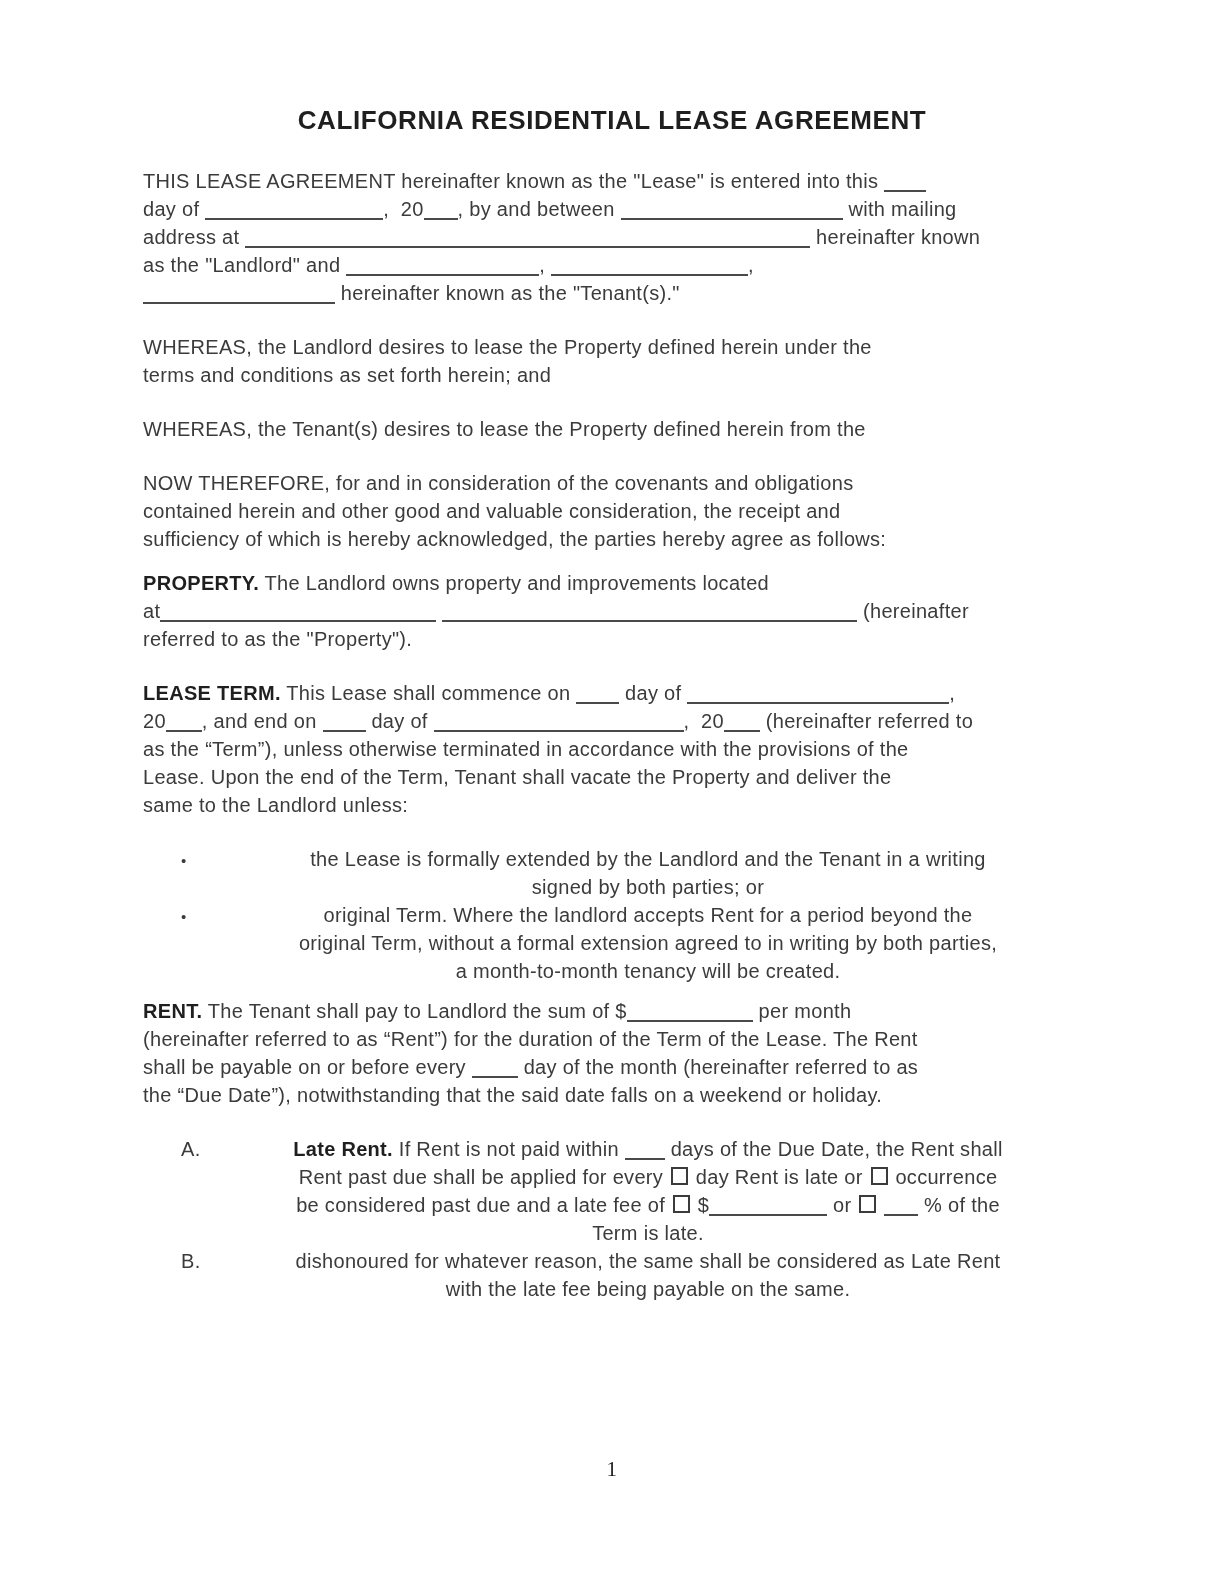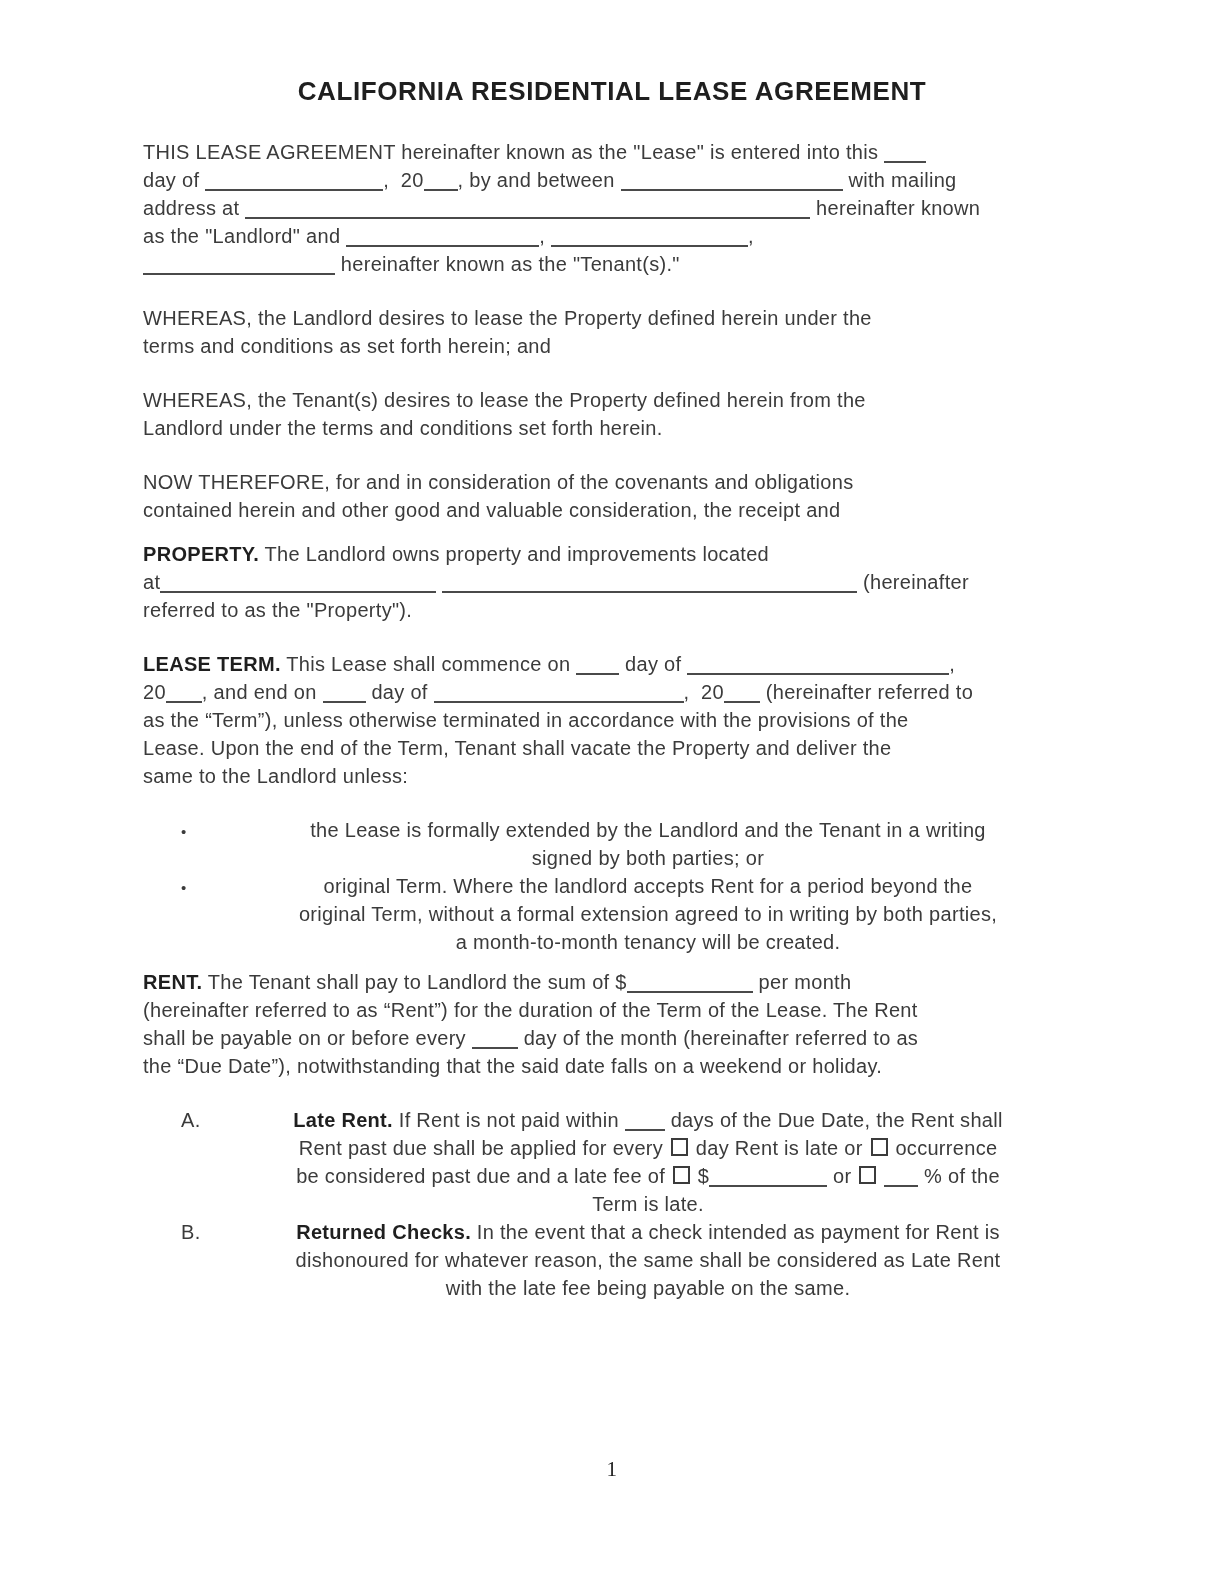--- a/index.html
+++ b/index.html
@@ -2,21 +2,21 @@
 <html style="--text: #3b3b3b; --heading: #1f1f1f; --blank-line: #4a4a4a; --page-bg: #ffffff;"><head>
 <meta charset="utf-8">
 <style>
   html,body { margin:0; padding:0; background:#ffffff; }
   .page {
     position:relative;
     width:1224px; height:1584px;
     margin:0 auto;
     background:var(--page-bg,#fff);
     box-sizing:border-box;
-    padding:74px 143px 0 143px;
+    padding:103px 143px 0 143px;
     font-family:"Liberation Sans", sans-serif;
     font-size:20px; line-height:28px;
     letter-spacing:0.3px;
     color:var(--text,#3b3b3b);
     overflow:hidden;
   }
   h1.title {
     margin:0 0 30px 0;
     font-size:26px; line-height:34px;
     font-weight:700; text-align:center;
@@ -70,25 +70,25 @@
         <div class="line"><span>address at </span><span class="blank" style="width: 565px;"></span><span> hereinafter known</span></div>
         <div class="line"><span>as the "Landlord" and </span><span class="blank" style="width: 193px;"></span><span>, </span><span class="blank" style="width: 197px;"></span><span>,</span></div>
         <div class="line"><span class="blank" style="width: 192px;"></span><span> hereinafter known as the "Tenant(s)."</span></div>
       </div>
       <div class="para">
         <div class="line"><span>WHEREAS, the Landlord desires to lease the Property defined herein under the</span></div>
         <div class="line"><span>terms and conditions as set forth herein; and</span></div>
       </div>
       <div class="para">
         <div class="line"><span>WHEREAS, the Tenant(s) desires to lease the Property defined herein from the</span></div>
-        <div class="line"><span>Landlord under the terms and conditions set forth herein.</span></div>
       </div>
       <div class="para gap-large">
         <div class="line"><span>NOW THEREFORE, for and in consideration of the covenants and obligations</span></div>
         <div class="line"><span>contained herein and other good and valuable consideration, the receipt and</span></div>
+        <div class="line"><span>sufficiency of which is hereby acknowledged, the parties hereby agree as follows:</span></div>
       </div>
       <div class="para">
         <div class="line"><span class="bold">PROPERTY.</span><span> The Landlord owns property and improvements located</span></div>
         <div class="line"><span>at</span><span class="blank" style="width: 276px;"></span><span> </span><span class="blank" style="width: 415px;"></span><span> (hereinafter</span></div>
         <div class="line"><span>referred to as the "Property").</span></div>
       </div>
       <div class="para">
         <div class="line"><span class="bold">LEASE TERM.</span><span> This Lease shall commence on </span><span class="blank" style="width: 43px;"></span><span> day of </span><span class="blank" style="width: 262px;"></span><span>,</span></div>
         <div class="line"><span>20</span><span class="blank" style="width: 36px;"></span><span>, and end on </span><span class="blank" style="width: 43px;"></span><span> day of </span><span class="blank" style="width: 250px;"></span><span>,  20</span><span class="blank" style="width: 36px;"></span><span> (hereinafter referred to</span></div>
         <div class="line"><span>as the “Term”), unless otherwise terminated in accordance with the provisions of the</span></div>
@@ -124,21 +124,20 @@
           <div class="li-content">
             <div class="line"><span class="bold">Late Rent.</span><span> If Rent is not paid within </span><span class="blank" style="width: 40px;"></span><span> days of the Due Date, the Rent shall</span></div>
             <div class="line"><span>Rent past due shall be applied for every </span><span class="checkbox"></span><span> day Rent is late or </span><span class="checkbox"></span><span> occurrence</span></div>
             <div class="line"><span>be considered past due and a late fee of </span><span class="checkbox"></span><span> $</span><span class="blank" style="width: 118px;"></span><span> or </span><span class="checkbox"></span><span> </span><span class="blank" style="width: 34px;"></span><span> % of the</span></div>
             <div class="line"><span>Term is late.</span></div>
           </div>
         </div>
         <div class="li">
           <div class="marker">B.</div>
           <div class="li-content">
-            <div class="line"><span class="bold">Returned Checks.</span><span> In the event that a check intended as payment for Rent is</span></div>
             <div class="line"><span>dishonoured for whatever reason, the same shall be considered as Late Rent</span></div>
             <div class="line"><span>with the late fee being payable on the same.</span></div>
           </div>
         </div>
       </div>
     </div>
   <div class="page-number">1</div>
 </div>
 
 </body></html>

